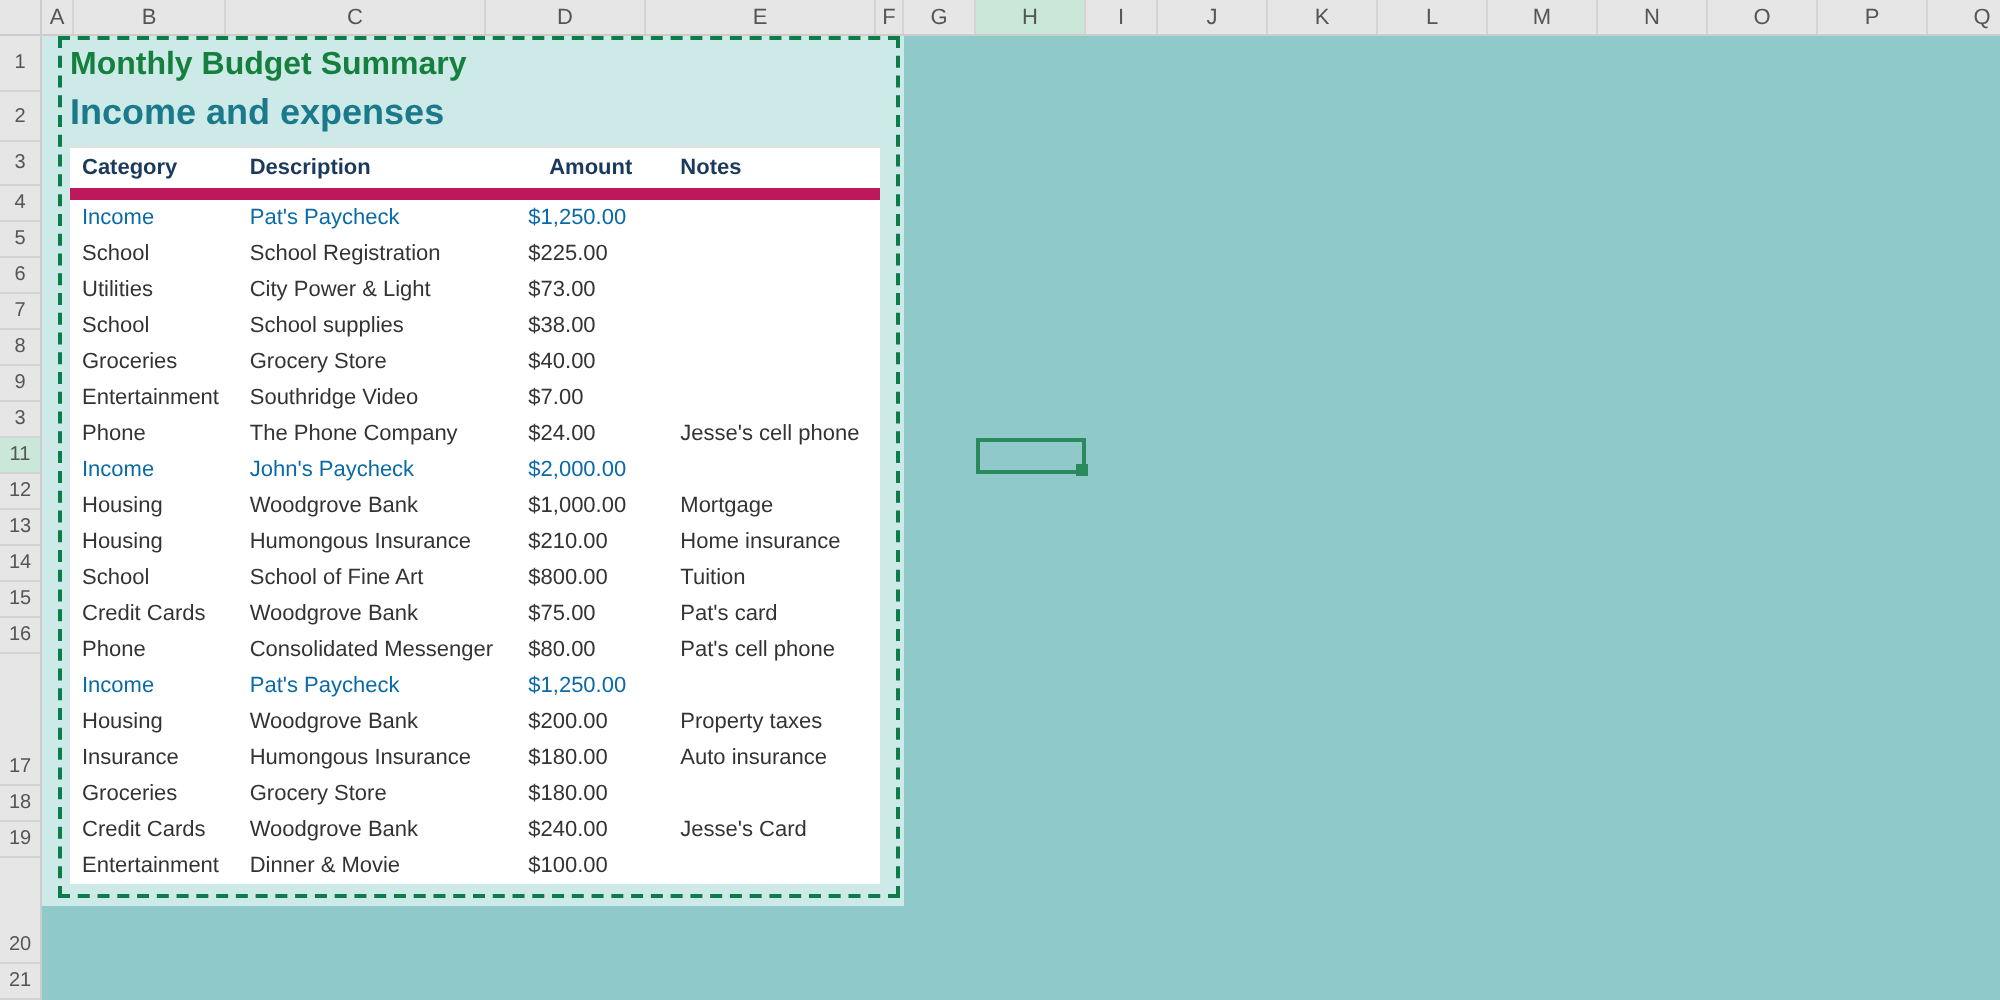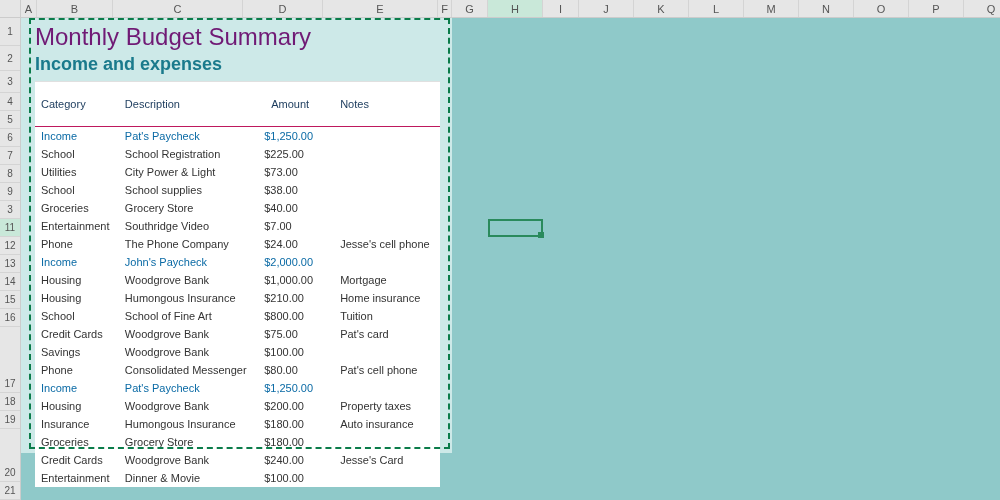--- a/index.html
+++ b/index.html
@@ -76,23 +76,23 @@
     background: #cde9e8;
   }
   .panel-border {
     position: absolute;
     top: 0; left: 8px; right: 2px; bottom: 4px;
     border: 2px dashed #0b7c4a;
     pointer-events: none;
   }
 
   .title1 {
-    font-size: 24px;
-    font-weight: normal;
-    color: #701a75;
+    font-size: 16px;
+    font-weight: bold;
+    color: #15803d;
     padding: 6px 12px 2px 14px;
     line-height: 1.1;
   }
   .title2 {
     font-size: 18px;
     font-weight: bold;
     color: #1a7a8c;
     padding: 2px 12px 6px 14px;
   }
 
@@ -101,26 +101,26 @@
     background: #ffffff;
     border-top: 1px solid #e0e0e0;
   }
   table.budget {
     width: 100%;
     border-collapse: collapse;
     font-size: 11px;
   }
   table.budget th {
     text-align: left;
-    font-weight: normal;
+    font-weight: bold;
     color: #1a3a5c;
-    padding: 16px 6px;
-    border-bottom: 1px solid #be185d;
-  }
-  table.budget th.amount { text-align: center; padding-right: 18px; }
+    padding: 4px 6px;
+    border-bottom: 6px solid #be185d;
+  }
+  table.budget th.amount { text-align: right; padding-right: 18px; }
   table.budget td {
     padding: 3px 6px;
     color: #333;
     white-space: nowrap;
   }
   table.budget td.amount { text-align: left; padding-right: 18px; }
   tr.income td.cat, tr.income td.desc, tr.income td.amount { color: #0a6aa5; }
 
   
   .active-cell {
@@ -269,26 +269,20 @@
               <td class="amount">$800.00</td>
               <td class="notes">Tuition</td>
             </tr>
             <tr>
               <td class="cat">Credit Cards</td>
               <td class="desc">Woodgrove Bank</td>
               <td class="amount">$75.00</td>
               <td class="notes">Pat's card</td>
             </tr>
             <tr>
-              <td class="cat">Savings</td>
-              <td class="desc">Woodgrove Bank</td>
-              <td class="amount">$100.00</td>
-              <td class="notes"></td>
-            </tr>
-            <tr>
               <td class="cat">Phone</td>
               <td class="desc">Consolidated Messenger</td>
               <td class="amount">$80.00</td>
               <td class="notes">Pat's cell phone</td>
             </tr>
             <tr class="income">
               <td class="cat">Income</td>
               <td class="desc">Pat's Paycheck</td>
               <td class="amount">$1,250.00</td>
               <td class="notes"></td>

